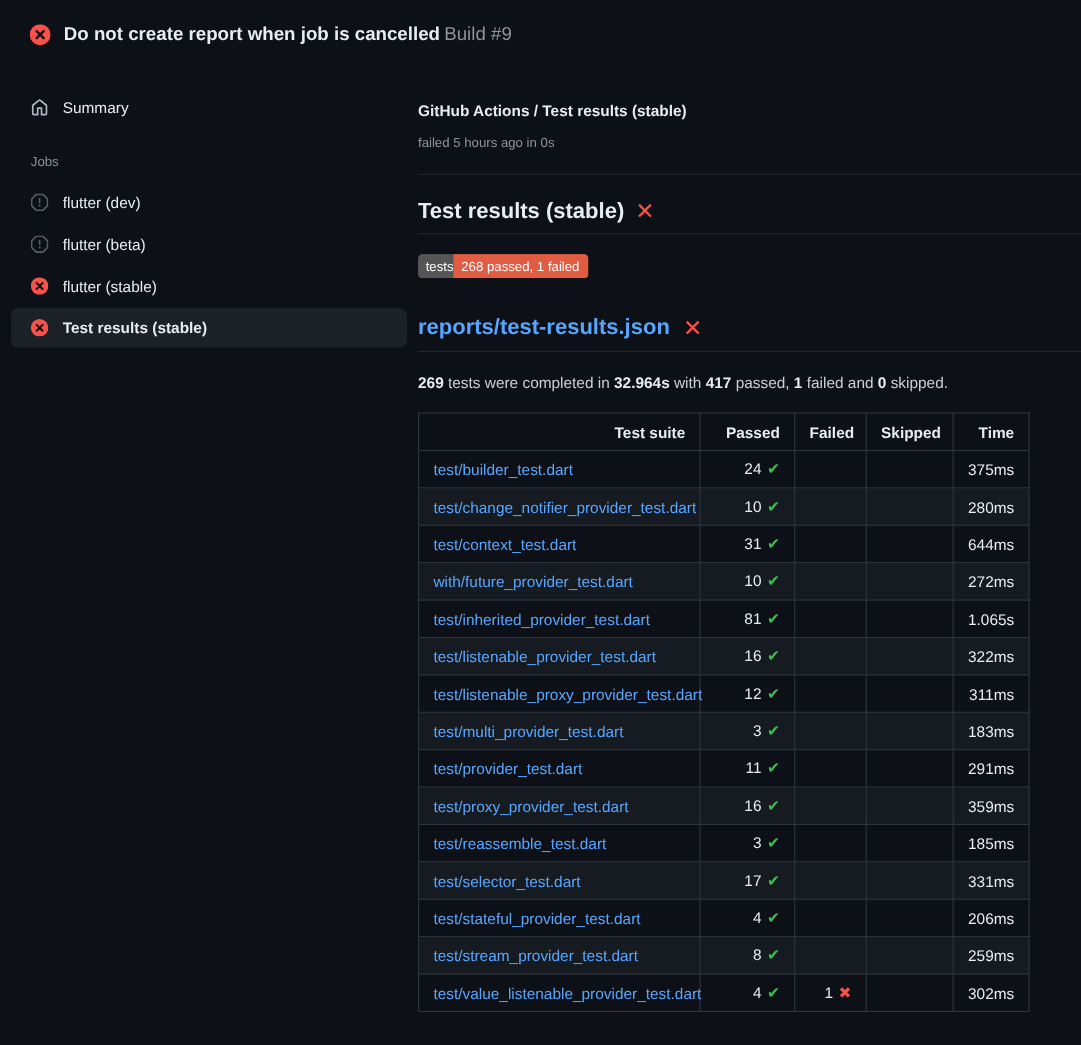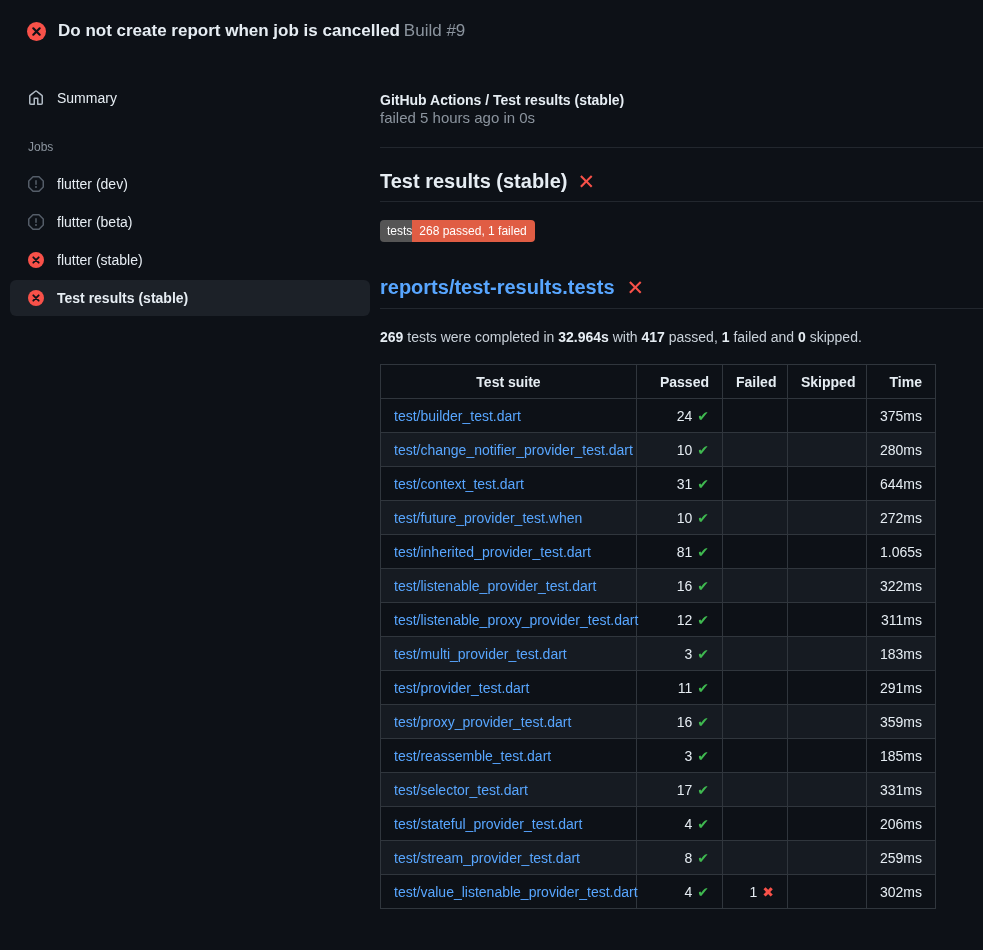--- a/index.html
+++ b/index.html
@@ -48,21 +48,21 @@
     padding:6px 0 10px 28px;
   }
   .job-item{margin:2px 10px 2px 10px;padding-left:18px}
   .job-item .job-text{font-size:14px;color:var(--fg)}
   .job-item.selected{background:var(--bg-selected)}
   .job-item.selected .job-text{font-weight:700}
   .side-icon{display:flex;flex:0 0 16px}
   
   .main{flex:1 1 auto;padding-top:36px;min-width:0}
   .breadcrumb{font-size:14px;font-weight:700;color:var(--fg);line-height:17px}
-  .status-line{font-size:15px;color:var(--muted);margin-top:0}
+  .status-line{font-size:12px;color:var(--muted);margin-top:14px}
   .top-divider{border:0;border-top:1px solid var(--border-soft);margin-top:21px}
   h2.section-title{
     margin-top:22px;font-size:20px;font-weight:600;color:var(--fg);
     display:flex;align-items:center;gap:10px;
     padding-bottom:8px;border-bottom:1px solid var(--border-soft);
   }
   .fail-x{color:var(--danger);font-weight:700;font-size:21px;line-height:1}
   
   .badge{display:inline-flex;margin-top:18px;font-size:12px;line-height:1;border-radius:4px;overflow:hidden}
   .badge .badge-label{background:var(--badge-left);color:#fff;padding:5px 0 5px 7px}
@@ -77,21 +77,21 @@
   .summary-text b{color:var(--fg)}
   
   table.results{
     margin-top:19px;width:555px;table-layout:fixed;
     border-collapse:collapse;font-size:14px;
   }
   table.results th,table.results td{
     border:1px solid var(--border);
     padding:7px 13px;height:34px;
   }
-  table.results th{font-weight:700;color:var(--fg);text-align:center}
+  table.results th{font-weight:700;color:var(--fg);text-align:right}
   table.results th.num,table.results td.num{text-align:right}
   table.results tbody tr:nth-child(even){background:var(--bg-row-alt)}
   td.suite a{color:var(--link);text-decoration:none}
   .check{color:var(--success);font-size:14px;margin-left:5px}
   .cross{color:var(--danger);font-size:14px;margin-left:5px;font-weight:700}
   td.time{color:var(--fg)}
 </style>
 </head>
 <body>
 
@@ -167,21 +167,21 @@
       <span>Test results (stable)</span>
       <span class="fail-x">✕</span>
     </h2>
 
     <span class="badge">
       <span class="badge-label">tests</span>
       <span class="badge-value">268 passed, 1 failed</span>
     </span>
 
     <h2 class="report-title">
-      <a href="#">reports/test-results.tests</a>
+      <a href="#">reports/test-results.json</a>
       <span class="fail-x">✕</span>
     </h2>
 
     <p class="summary-text" id="summary-text"><b>269</b><span> tests were completed in </span><b>32.964s</b><span> with </span><b>417</b><span> passed, </span><b>1</b><span> failed and </span><b>0</b><span> skipped.</span></p>
 
     <table class="results">
       <colgroup>
         <col style="width:256px">
           <col style="width:86px">
           <col style="width:65px">
@@ -213,21 +213,21 @@
             <td class="num time">280ms</td>
           </tr>
           <tr>
             <td class="suite"><a href="#">test/context_test.dart</a></td>
             <td class="num"><span>31</span><span class="check">✔</span></td>
             <td class="num"></td>
             <td class="num"></td>
             <td class="num time">644ms</td>
           </tr>
           <tr>
-            <td class="suite"><a href="#">test/future_provider_test.when</a></td>
+            <td class="suite"><a href="#">with/future_provider_test.dart</a></td>
             <td class="num"><span>10</span><span class="check">✔</span></td>
             <td class="num"></td>
             <td class="num"></td>
             <td class="num time">272ms</td>
           </tr>
           <tr>
             <td class="suite"><a href="#">test/inherited_provider_test.dart</a></td>
             <td class="num"><span>81</span><span class="check">✔</span></td>
             <td class="num"></td>
             <td class="num"></td>

